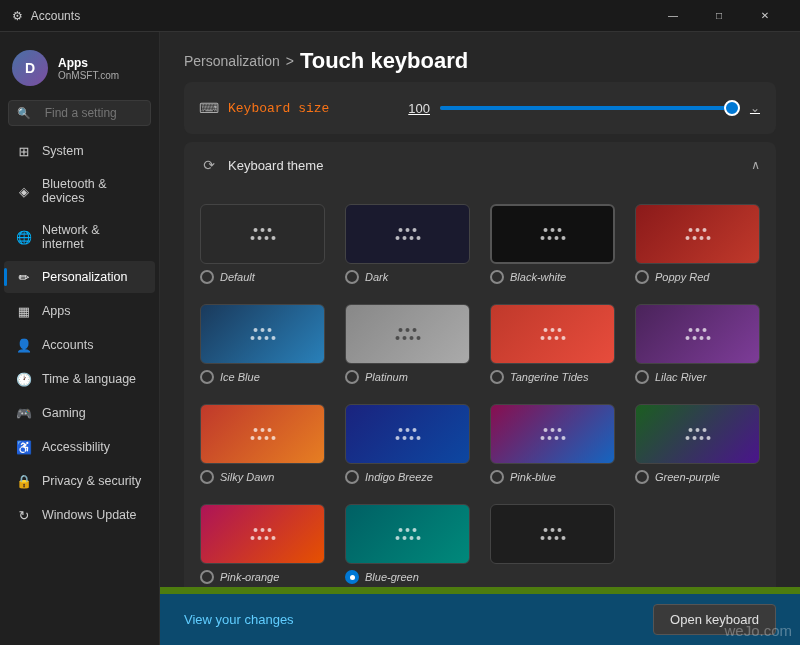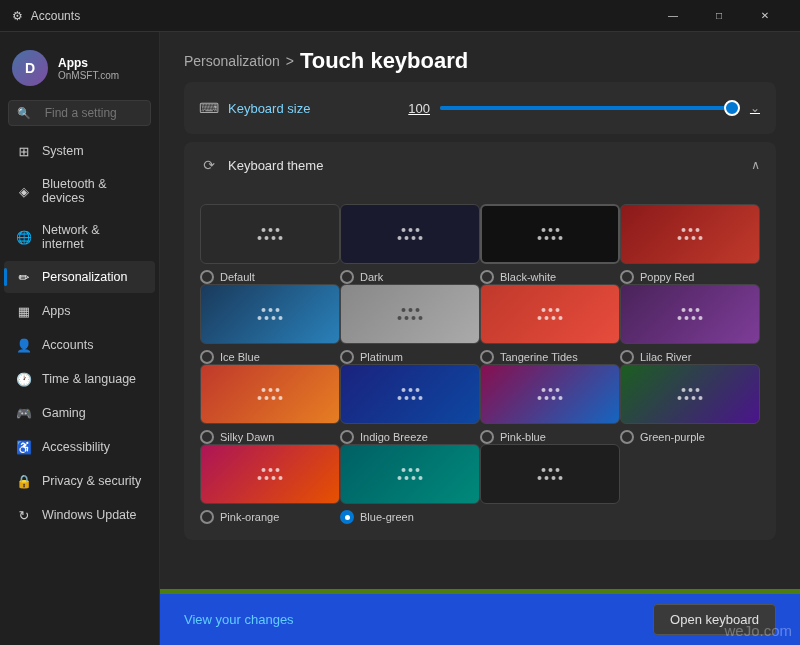--- a/index.html
+++ b/index.html
@@ -225,21 +225,22 @@
       width: 18px;
       height: 18px;
       display: flex;
       align-items: center;
       justify-content: center;
       color: #aaa;
       font-size: 14px;
     }
     .setting-label {
       font-size: 13px;
-      color: #7dd3fc;
+      color: #f97316;
+      font-family: Liberation Mono, monospace;
     }
     .setting-control {
       flex: 1;
       display: flex;
       align-items: center;
       justify-content: flex-end;
       gap: 10px;
     }
 
     
@@ -296,22 +297,23 @@
     .theme-section-title {
       display: flex;
       align-items: center;
       gap: 10px;
       font-size: 13px;
       color: #e0e0e0;
     }
     .theme-grid {
       display: grid;
       grid-template-columns: repeat(4, 1fr);
-      gap: 0;
+      gap: 20px;
       padding: 16px 16px 16px;
+      font-style: italic;
     }
     .theme-item {
       display: flex;
       flex-direction: column;
       align-items: flex-start;
       gap: 6px;
       cursor: pointer;
     }
     .theme-preview {
       width: 100%;
@@ -368,22 +370,22 @@
       border-radius: 50%;
       background: #fff;
     }
     .theme-name {
       font-size: 11px;
       color: #ccc;
     }
 
     
     .content-footer {
-      background: #1d4ed8;
-      border-top: 5px solid #4d7c0f;
+      background: #0c4a6e;
+      border-top: 7px solid #4d7c0f;
       padding: 10px 24px;
       display: flex;
       align-items: center;
       justify-content: space-between;
       flex-shrink: 0;
     }
     .footer-link {
       font-size: 13px;
       color: #60cdff;
       cursor: pointer;

